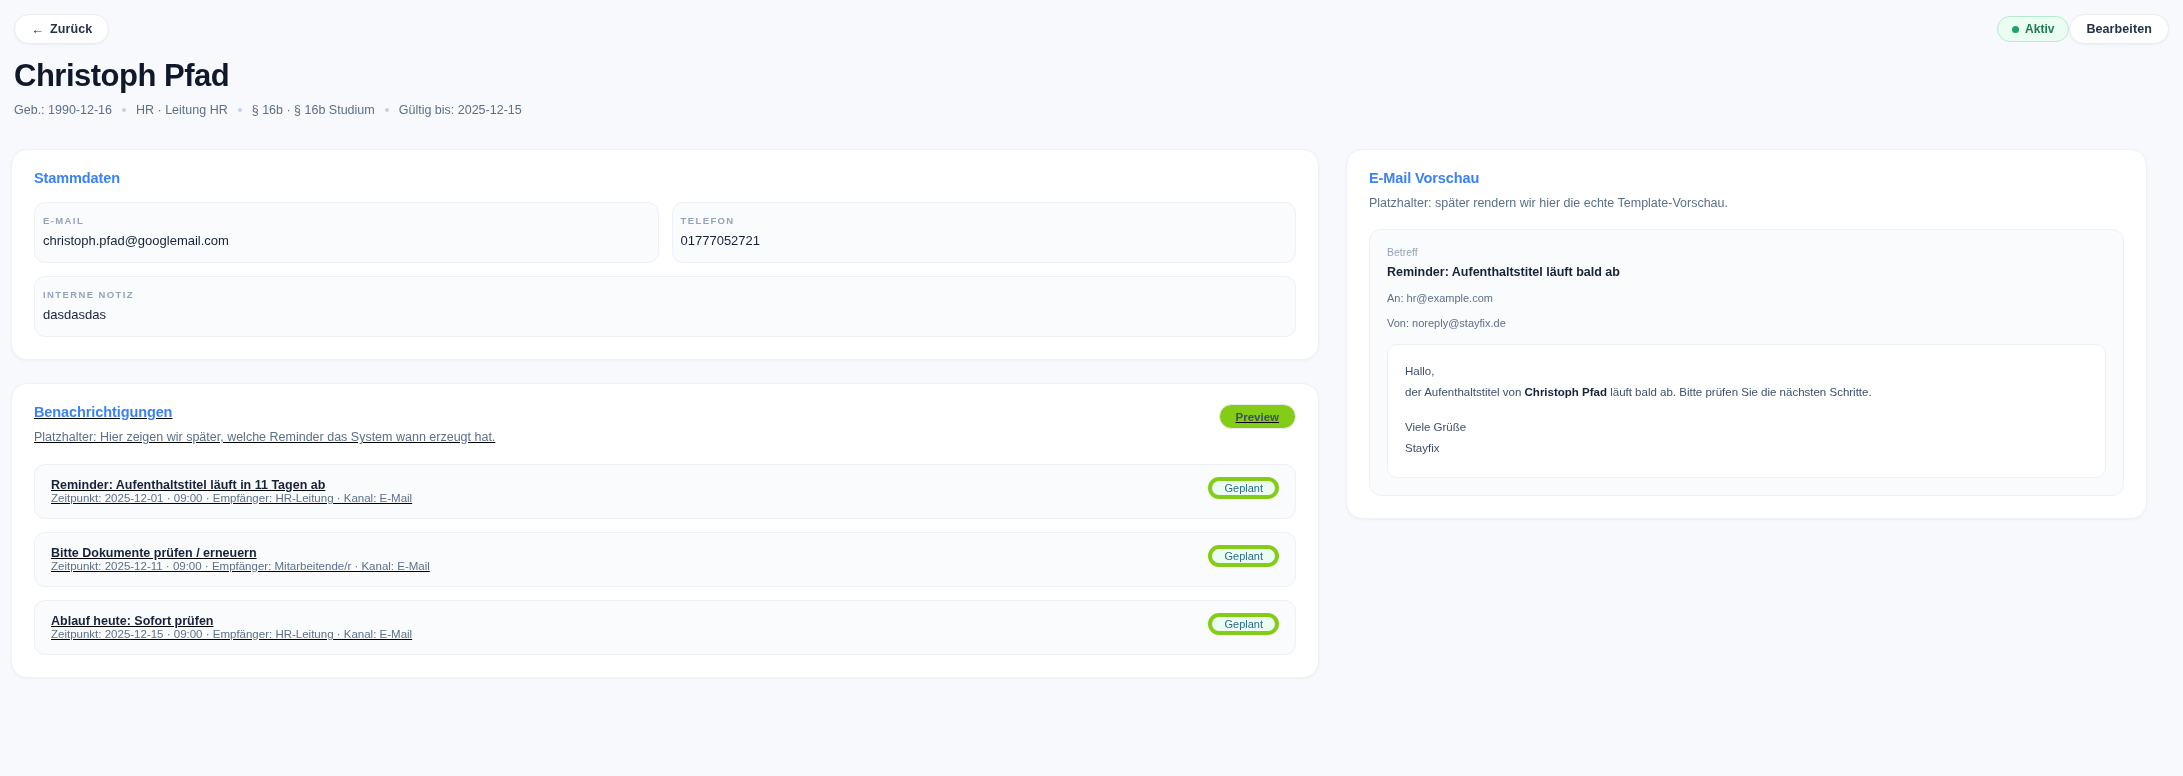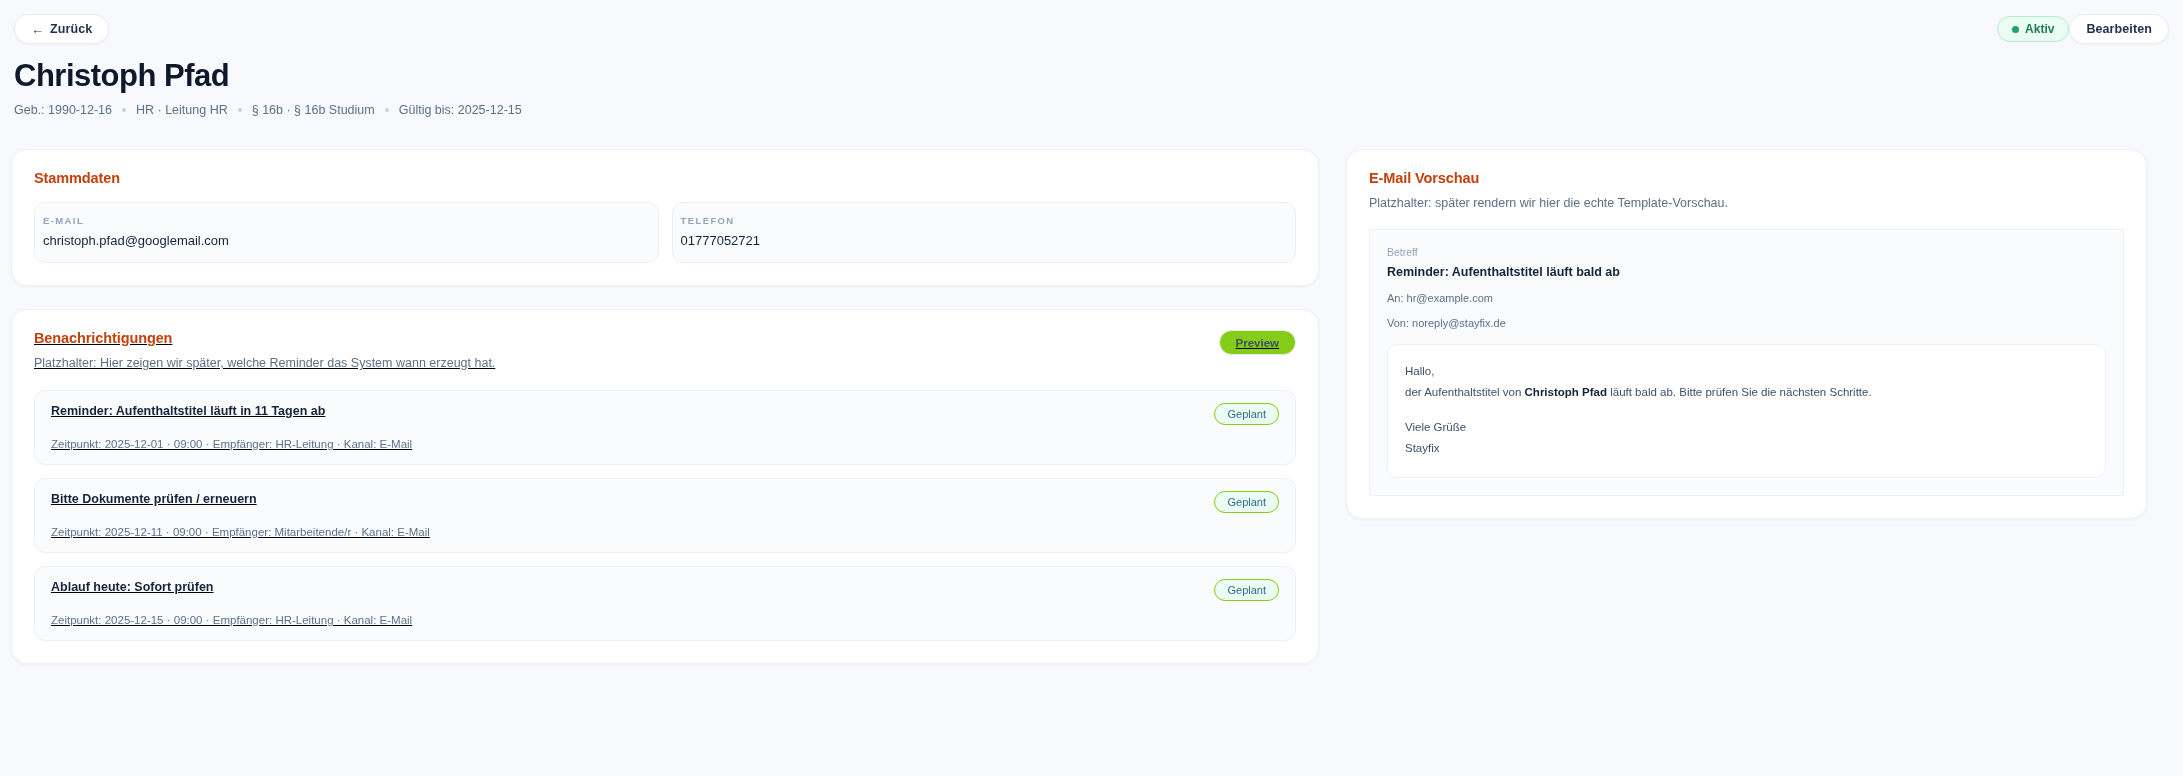--- a/index.html
+++ b/index.html
@@ -134,21 +134,21 @@
   .card-head {
     display: flex;
     align-items: flex-start;
     justify-content: space-between;
     gap: 16px;
   }
   .card-title {
     margin: 0;
     font-size: 14.5px;
     font-weight: 700;
-    color: #c2410c;
+    color: #3b82f6;
     letter-spacing: -.1px;
   }
   .card-subtitle {
     margin: 8px 0 0 0;
     font-size: 12.5px;
     color: #5c7089;
     line-height: 1.45;
   }
 
   .ghost-btn {
@@ -206,47 +206,47 @@
     padding: 13px 16px 14px 16px;
   }
   .notif-row + .notif-row { margin-top: 13px; }
   .notif-title {
     font-size: 12.5px;
     font-weight: 700;
     color: #16233a;
     padding-right: 90px;
   }
   .notif-sub {
-    margin-top: 20px;
+    margin-top: 0;
     font-size: 11.5px;
     color: #5c7089;
   }
   .notif-badge {
     position: absolute;
     top: 12px;
     right: 16px;
     display: inline-flex;
     align-items: center;
     height: 22px;
     padding: 0 12px;
     border-radius: 999px;
     background: #ebfcf3;
-    border: 1px solid #84cc16;
+    border: 4px solid #84cc16;
     color: #2d6a8c;
     font-size: 11px;
     font-weight: 500;
     white-space: nowrap;
   }
 
   
   .mail-box {
     margin-top: 17px;
     background: #fafbfd;
     border: 1px solid #edf0f6;
-    border-radius: 0;
+    border-radius: 12px;
     padding: 16px 17px 17px 17px;
   }
   .mail-label {
     font-size: 10.5px;
     color: #93a4ba;
     font-weight: 500;
   }
   .mail-subject {
     margin-top: 7px;
     font-size: 12.5px;
@@ -317,20 +317,24 @@
           <div class="field">
             <div class="field-label">E-Mail</div>
             <div class="field-value">christoph.pfad@googlemail.com</div>
           </div>
 
           <div class="field">
             <div class="field-label">Telefon</div>
             <div class="field-value">01777052721</div>
           </div>
 
+          <div class="field field-full">
+            <div class="field-label">Interne Notiz</div>
+            <div class="field-value">dasdasdas</div>
+          </div>
         </div>
       </section>
 
       <section class="card">
         <div class="card-head">
           <div>
             <h2 class="card-title">Benachrichtigungen</h2>
             <p class="card-subtitle">Platzhalter: Hier zeigen wir später, welche Reminder das System wann erzeugt hat.</p>
           </div>
           <button class="ghost-btn">Preview</button>

